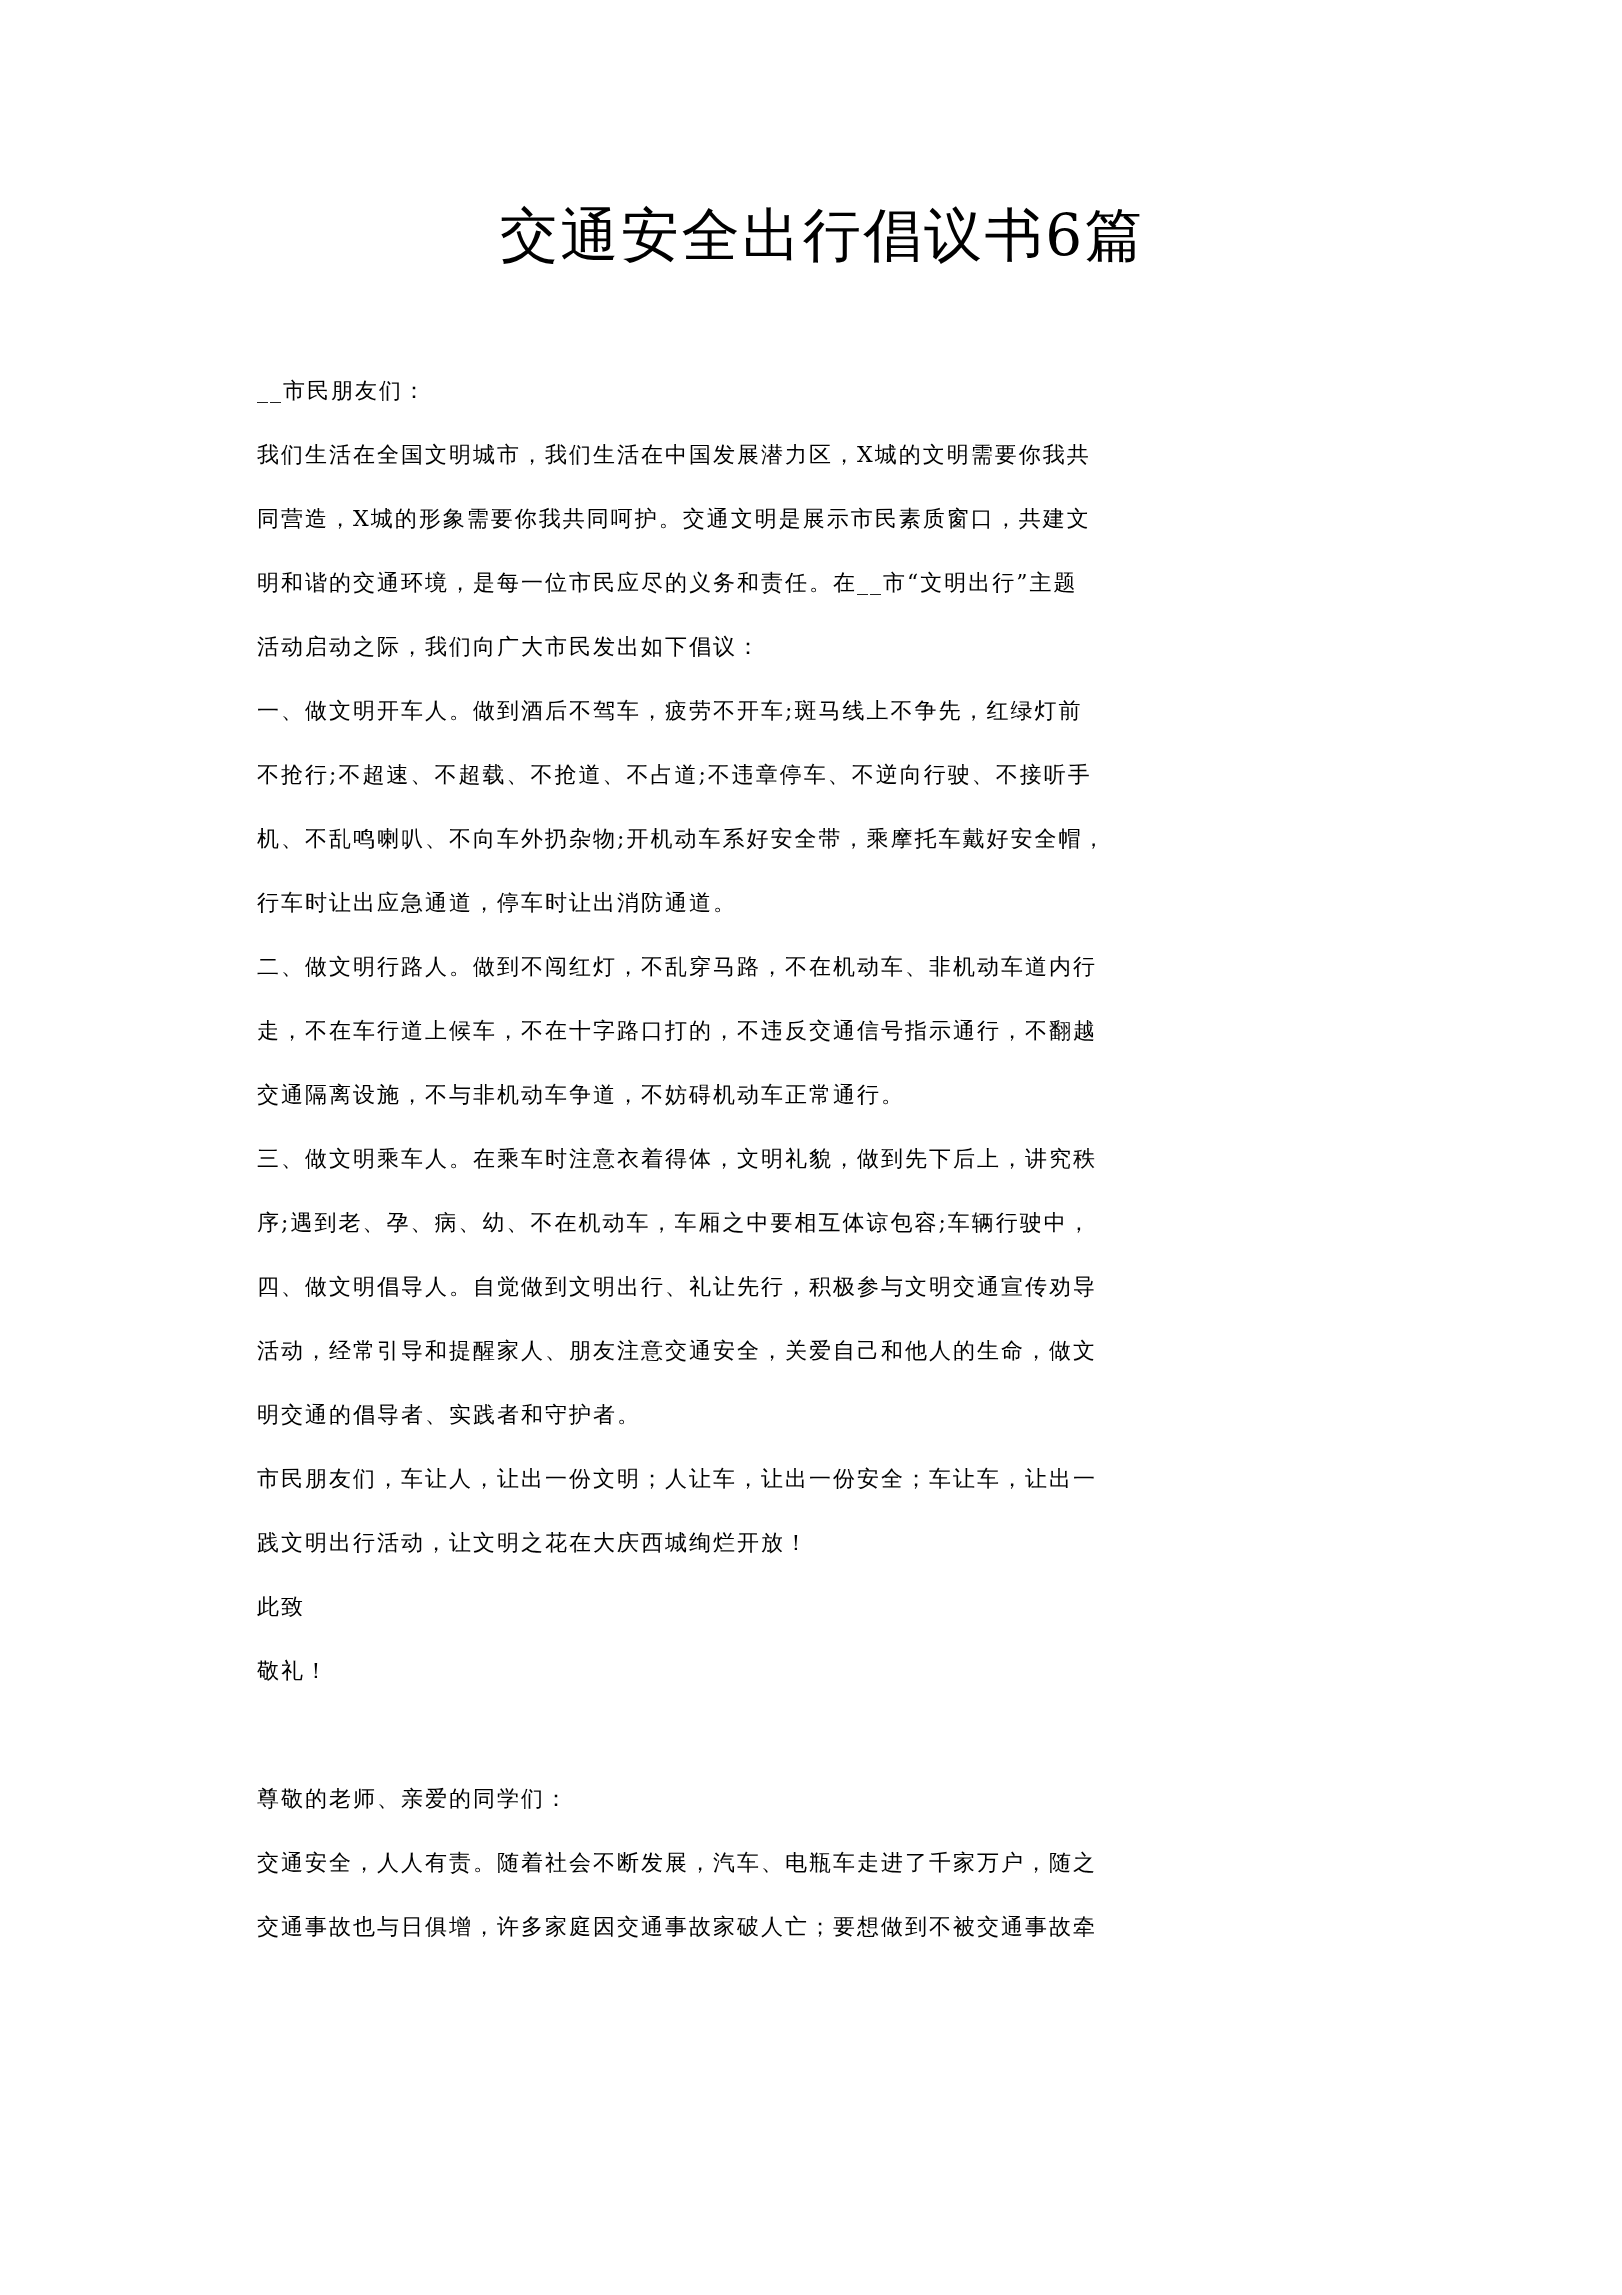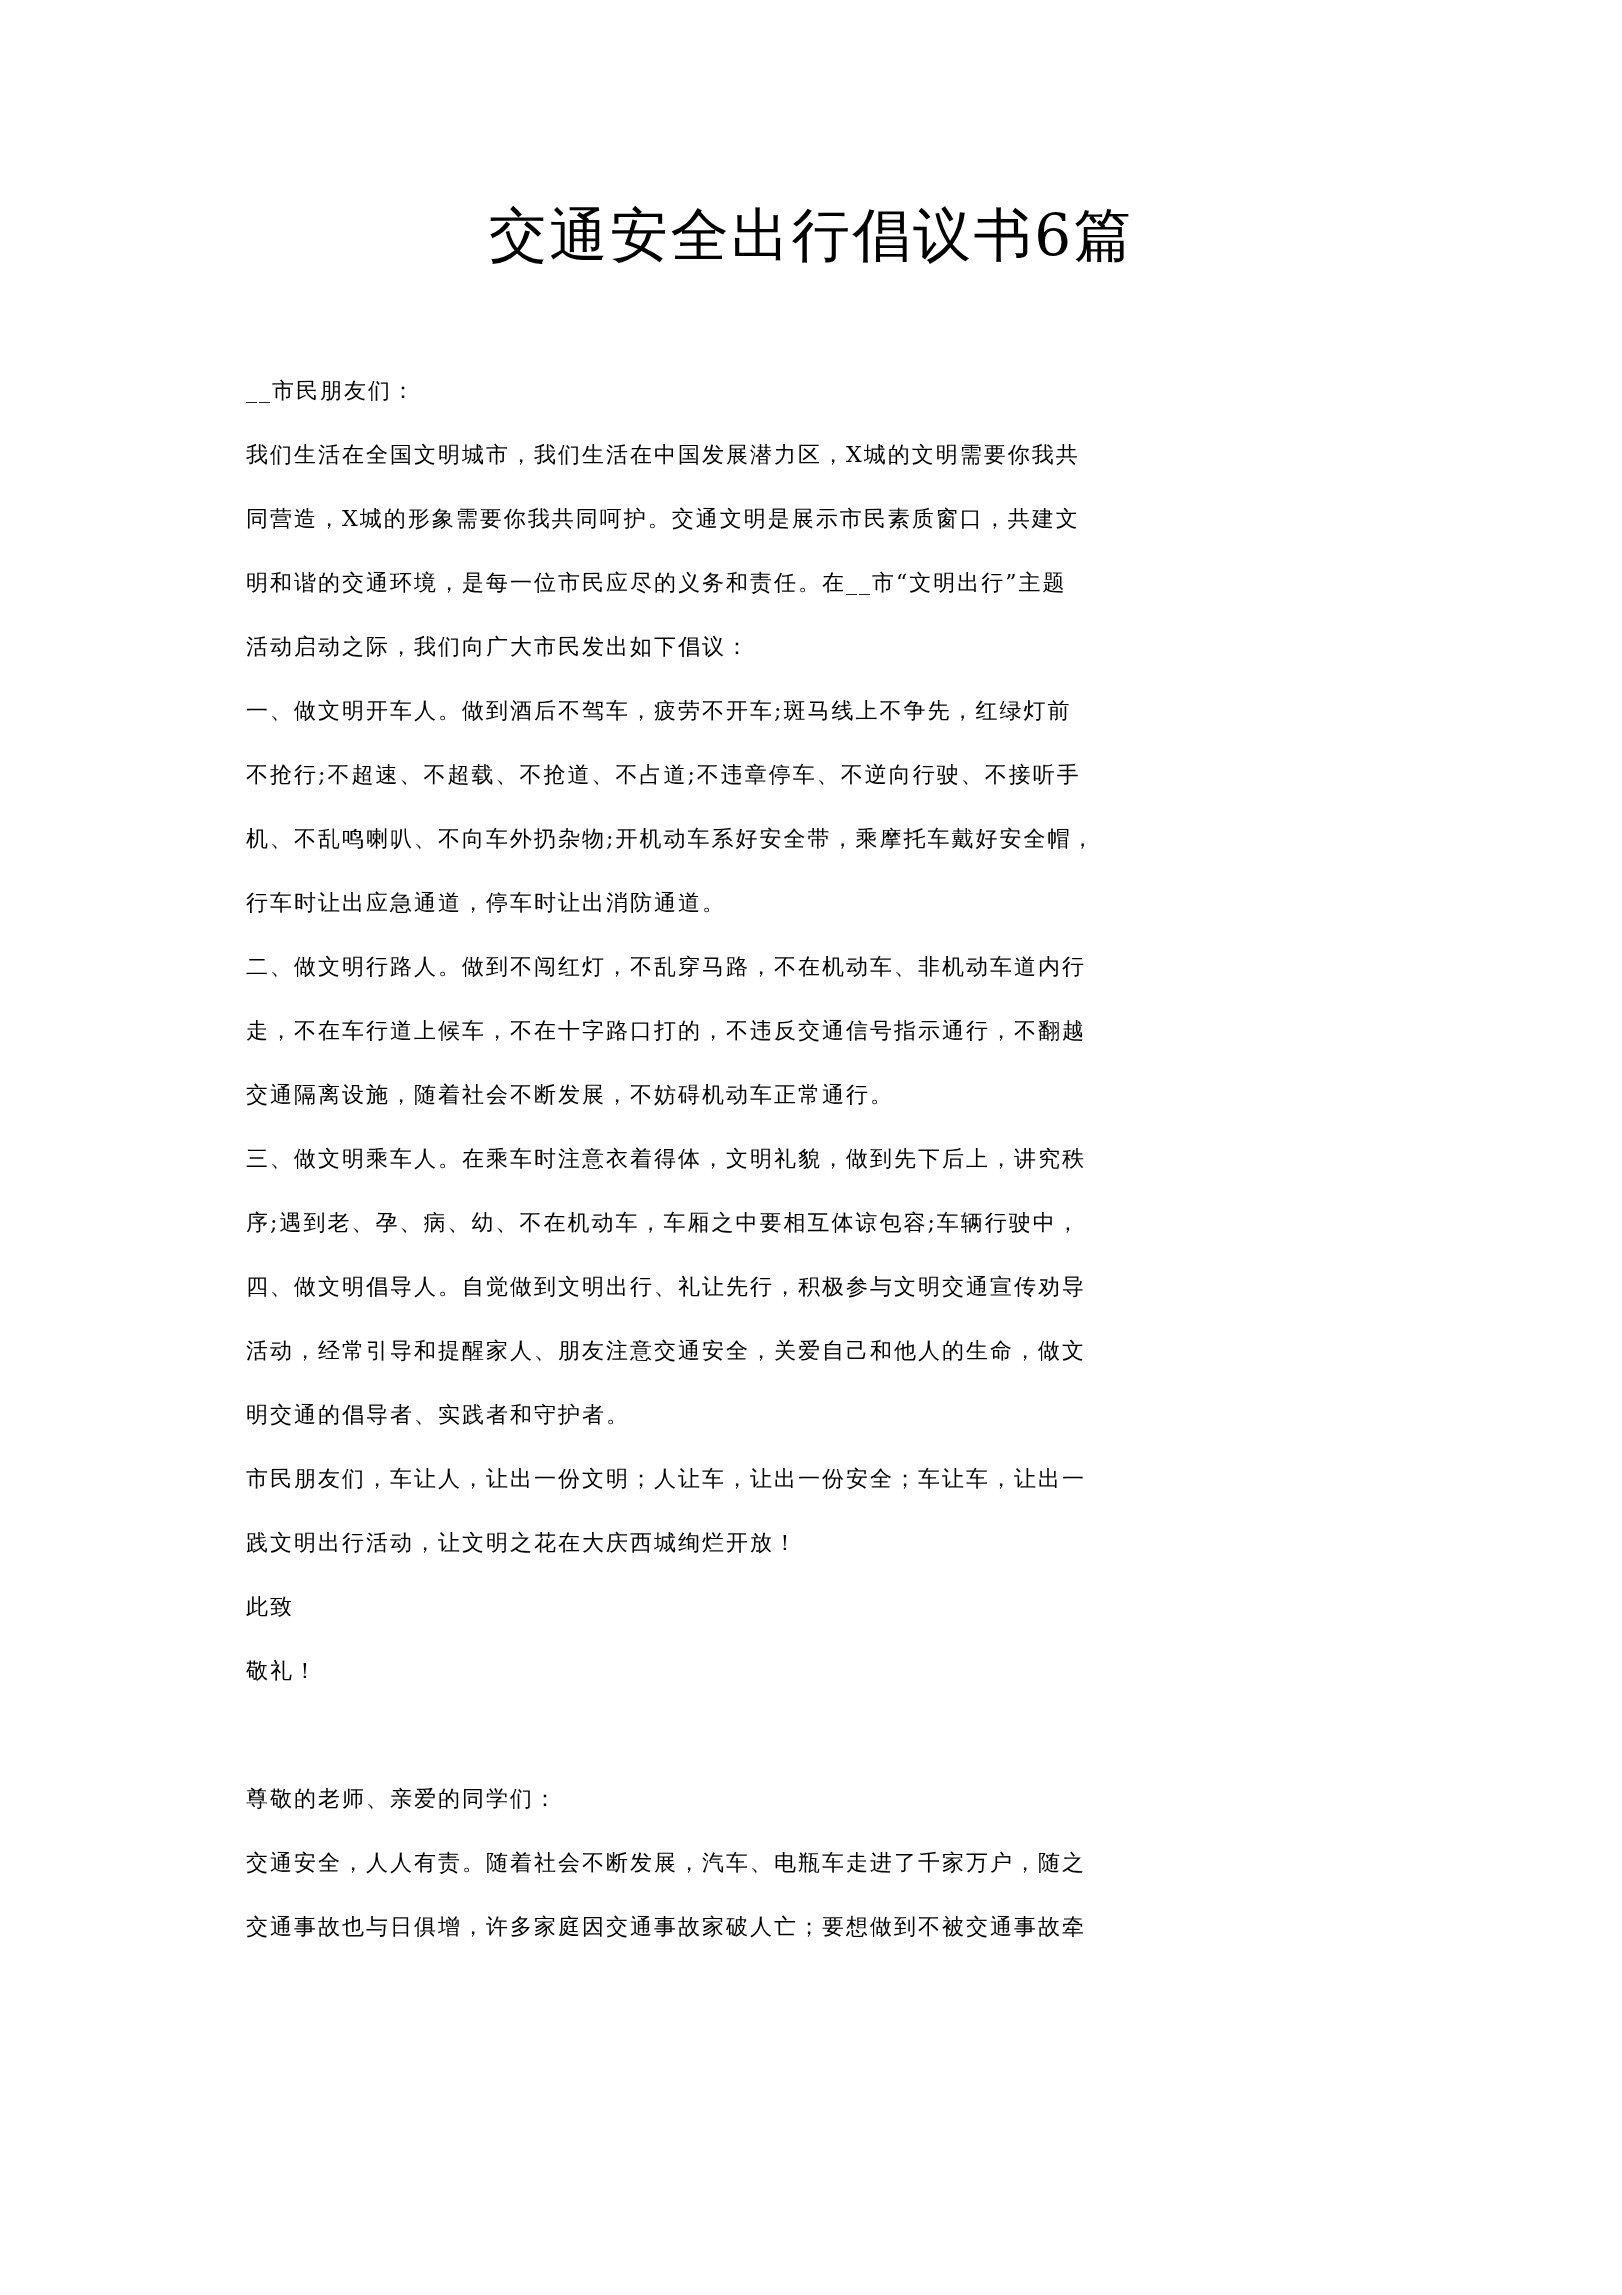--- a/index.html
+++ b/index.html
@@ -1,18 +1,18 @@
 <!DOCTYPE html>
 <html style="font-size:10.5px"><head>
   <meta charset="utf-8">
   <style>
     html, body { margin: 0; padding: 0; background: #ffffff; }
     body { width: 1623px; height: 2295px; position: relative; overflow: hidden;
            font-family: "DejaVu Serif", "Liberation Serif", serif; color: #000; }
-    .page { position: absolute; left: 0; top: 0; width: 1360px; height: 2295px; background: #fff; }
+    .page { position: absolute; left: 11px; top: 0; width: 1360px; height: 2295px; background: #fff; }
     .title { position: absolute; left: 0; width: 1623px; top: 196px; text-align: center;
              font-size: 58px; line-height: 79px; letter-spacing: 2.6px; }
     .body { position: absolute; left: 246px; top: 359px; width: 1152px; }
     .line { font-size: 22px; line-height: 64px; height: 64px; white-space: nowrap;
             letter-spacing: 2px; }
     .gap { height: 64px; }
   </style>
 </head>
 <body>
 
@@ -25,21 +25,21 @@
       <div class="line">我们生活在全国文明城市，我们生活在中国发展潜力区，X城的文明需要你我共</div>
       <div class="line">同营造，X城的形象需要你我共同呵护。交通文明是展示市民素质窗口，共建文</div>
       <div class="line">明和谐的交通环境，是每一位市民应尽的义务和责任。在__市“文明出行”主题</div>
       <div class="line">活动启动之际，我们向广大市民发出如下倡议：</div>
       <div class="line">一、做文明开车人。做到酒后不驾车，疲劳不开车;斑马线上不争先，红绿灯前</div>
       <div class="line">不抢行;不超速、不超载、不抢道、不占道;不违章停车、不逆向行驶、不接听手</div>
       <div class="line">机、不乱鸣喇叭、不向车外扔杂物;开机动车系好安全带，乘摩托车戴好安全帽，</div>
       <div class="line">行车时让出应急通道，停车时让出消防通道。</div>
       <div class="line">二、做文明行路人。做到不闯红灯，不乱穿马路，不在机动车、非机动车道内行</div>
       <div class="line">走，不在车行道上候车，不在十字路口打的，不违反交通信号指示通行，不翻越</div>
-      <div class="line">交通隔离设施，随着社会不断发展，不妨碍机动车正常通行。</div>
+      <div class="line">交通隔离设施，不与非机动车争道，不妨碍机动车正常通行。</div>
       <div class="line">三、做文明乘车人。在乘车时注意衣着得体，文明礼貌，做到先下后上，讲究秩</div>
       <div class="line">序;遇到老、孕、病、幼、不在机动车，车厢之中要相互体谅包容;车辆行驶中，</div>
       <div class="line">四、做文明倡导人。自觉做到文明出行、礼让先行，积极参与文明交通宣传劝导</div>
       <div class="line">活动，经常引导和提醒家人、朋友注意交通安全，关爱自己和他人的生命，做文</div>
       <div class="line">明交通的倡导者、实践者和守护者。</div>
       <div class="line">市民朋友们，车让人，让出一份文明；人让车，让出一份安全；车让车，让出一</div>
       <div class="line">践文明出行活动，让文明之花在大庆西城绚烂开放！</div>
       <div class="line">此致</div>
       <div class="line">敬礼！</div>
     </div>

